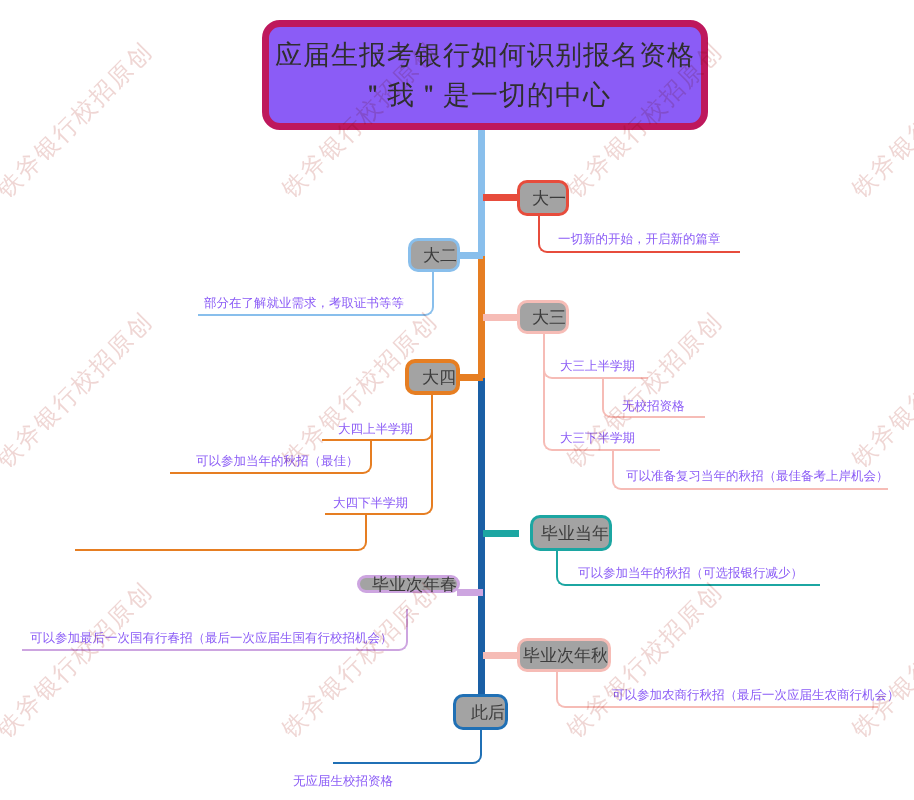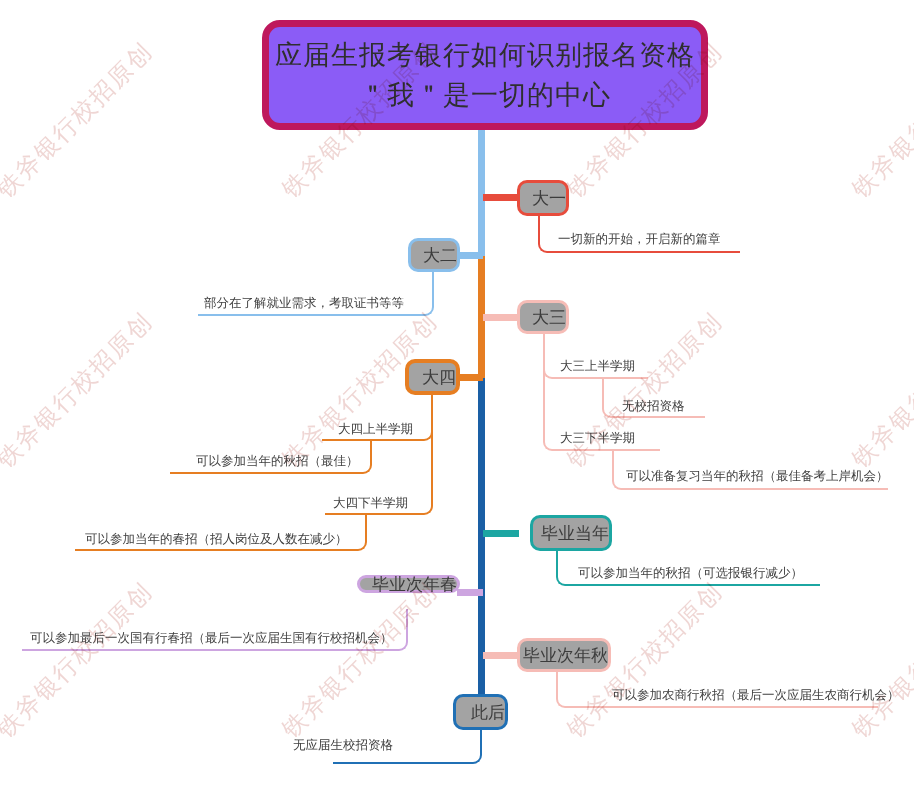--- a/index.html
+++ b/index.html
@@ -25,21 +25,21 @@
   .node{
     position:absolute;box-sizing:border-box;border:3px solid;border-radius:10px;background:#a3a3a3;
     display:flex;align-items:center;justify-content:flex-end;z-index:2;
     font-size:17px;color:#3c3c3c;white-space:nowrap;
   }
   
   .lr{position:absolute;box-sizing:border-box;z-index:1;
       border-left:2px solid;border-bottom:2px solid;border-bottom-left-radius:9px;}
   .ll{position:absolute;box-sizing:border-box;z-index:1;
       border-right:2px solid;border-bottom:2px solid;border-bottom-right-radius:9px;}
-  .note{position:absolute;font-size:12.5px;color:#404040;white-space:nowrap;z-index:2;}
+  .note{position:absolute;font-size:12.5px;color:#8b5cf6;white-space:nowrap;z-index:2;}
   
   .c-red{border-color:#e74c3c;}        .bg-red{background:#e74c3c;}
   .c-lblue{border-color:#89bfec;}      .bg-lblue{background:#89bfec;}
   .c-pink{border-color:#f6bcb6;}       .bg-pink{background:#f6bcb6;}
   .c-orange{border-color:#e67e22;padding-left:12px;}     .bg-orange{background:#e67e22;}
   .c-teal{border-color:#1ca6a2;}       .bg-teal{background:#1ca6a2;}
   .c-purple{border-color:#cda5e0;}     .bg-purple{background:#cda5e0;}
   .c-blue{border-color:#2070b5;margin-left:48px;}       .bg-blue{background:#1a5fa5;}
   .thick{border-width:4px;}
   
@@ -99,21 +99,20 @@
   <div class="node c-orange thick" style="left:405px;top:359px;width:55px;height:36px;">
     <span>大四</span>
   </div>
   <div class="ll c-orange" style="left:322px;top:395px;width:111px;height:46px;"></div>
   <div class="note" style="left:338px;top:421px;">大四上半学期</div>
   <div class="ll c-orange" style="left:170px;top:441px;width:202px;height:33px;"></div>
   <div class="note" style="left:196px;top:453px;">可以参加当年的秋招（最佳）</div>
   <div class="ll c-orange" style="left:325px;top:395px;width:108px;height:120px;"></div>
   <div class="note" style="left:333px;top:495px;">大四下半学期</div>
   <div class="ll c-orange" style="left:75px;top:515px;width:292px;height:36px;"></div>
-  <div class="note" style="left:85px;top:531px;">可以参加当年的春招（招人岗位及人数在减少）</div>
 
   <div class="node c-teal" style="left:530px;top:515px;width:82px;height:36px;">
     <span>毕业当年</span>
   </div>
   <div class="lr c-teal" style="left:556px;top:551px;width:264px;height:35px;"></div>
   <div class="note" style="left:578px;top:565px;">可以参加当年的秋招（可选报银行减少）</div>
 
   <div class="node c-purple" style="left:357px;top:575px;width:103px;height:18px;padding-left:26px;">
     <span>毕业次年春</span>
   </div>
@@ -123,21 +122,21 @@
   <div class="node c-pink" style="left:517px;top:638px;width:94px;height:34px;">
     <span>毕业次年秋</span>
   </div>
   <div class="lr c-pink" style="left:556px;top:672px;width:322px;height:36px;"></div>
   <div class="note" style="left:592px;top:687px;margin-left:20px;">可以参加农商行秋招（最后一次应届生农商行机会）</div>
 
   <div class="node c-blue" style="left:405px;top:694px;width:55px;height:36px;">
     <span>此后</span>
   </div>
   <div class="ll c-blue" style="left:285px;top:730px;width:149px;height:34px;"></div>
-  <div class="note" style="left:293px;top:737px;">无应届生校招资格</div>
+  <div class="note" style="left:293px;top:773px;">无应届生校招资格</div>
 
 <div class="wm" style="left: 75px; top: 120px;">铁斧银行校招原创</div>
     <div class="wm" style="left: 360px; top: 120px;">铁斧银行校招原创</div>
     <div class="wm" style="left: 645px; top: 120px;">铁斧银行校招原创</div>
     <div class="wm" style="left: 930px; top: 120px;">铁斧银行校招原创</div>
     <div class="wm" style="left: 75px; top: 390px;">铁斧银行校招原创</div>
     <div class="wm" style="left: 360px; top: 390px;">铁斧银行校招原创</div>
     <div class="wm" style="left: 645px; top: 390px;">铁斧银行校招原创</div>
     <div class="wm" style="left: 930px; top: 390px;">铁斧银行校招原创</div>
     <div class="wm" style="left: 75px; top: 660px;">铁斧银行校招原创</div>

